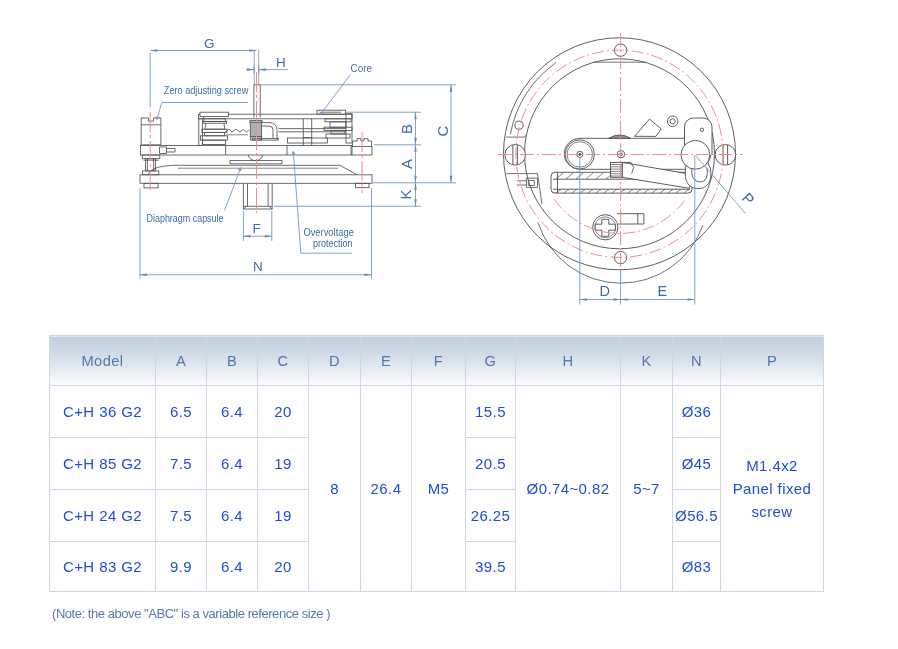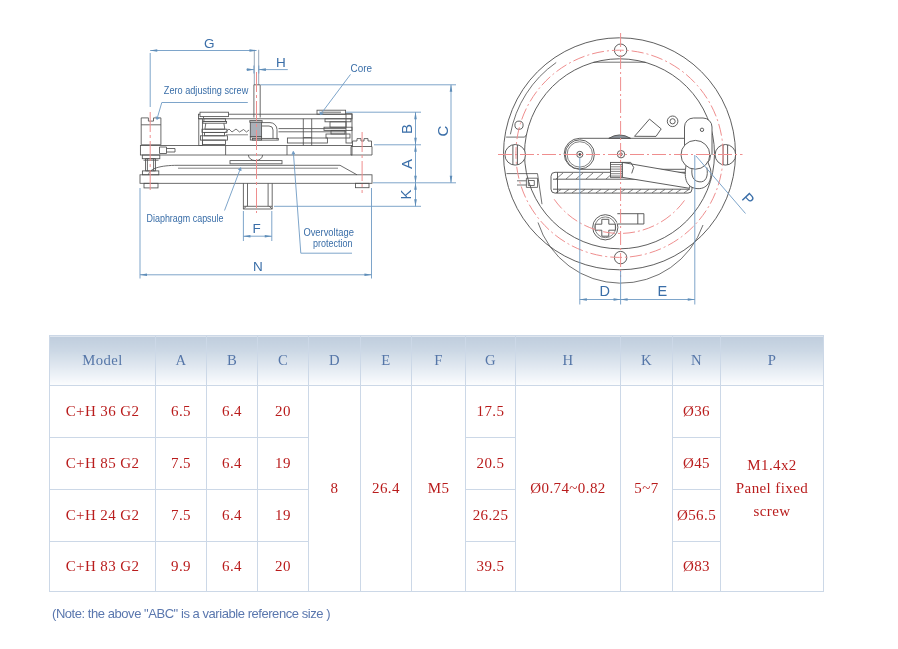--- a/index.html
+++ b/index.html
@@ -1,23 +1,23 @@
 <!DOCTYPE html>
 <html><head>
 <meta charset="utf-8">
 <style>
   html,body{margin:0;padding:0;background:#fff;}
   #page{position:relative;width:898px;height:649px;background:#ffffff;overflow:hidden;
         font-family:"Liberation Sans", sans-serif;}
   #drawing{position:absolute;left:0;top:0;}
   
   #spec{position:absolute;left:49px;top:335px;border-collapse:collapse;table-layout:fixed;
-        font-family:Liberation Serif, serif;border-radius:8px;}
+        font-family:Liberation Sans, sans-serif;border-radius:8px;}
   #spec td,#spec th{border:1px solid #ccd8e7;text-align:center;vertical-align:middle;
-        color:#b91c1c;font-size:15px;letter-spacing:0.4px;font-weight:normal;padding:0;}
+        color:#1d4ed8;font-size:15px;letter-spacing:0.4px;font-weight:normal;padding:0;}
   #spec th{background:linear-gradient(180deg,#bfcddd 0%,#ccd8e5 30%,#eff3f8 82%,#fcfdfe 100%);
         color:#5576a8;font-size:14.7px;}
   #spec td.p3{font-size:15px;line-height:23px;}
   #note{position:absolute;left:52px;top:606px;color:#5a77ae;font-size:13px;letter-spacing:-0.45px;
         font-family:"Liberation Sans", sans-serif;}
 </style>
 </head>
 <body>
 <div id="page">
 
@@ -371,21 +371,21 @@
     </tr>
 
     <tr style="height:52px">
       <td>C+H 36 G2</td>
           <td>6.5</td>
           <td>6.4</td>
           <td>20</td>
       <td rowspan="4">8</td>
           <td rowspan="4">26.4</td>
           <td rowspan="4">M5</td>
-      <td>17.5</td>
+      <td>15.5</td>
           <td rowspan="4">Ø0.74~0.82</td>
           <td rowspan="4">5~7</td>
       <td>Ø36</td>
       <td rowspan="4" class="p3">M1.4x2<br>Panel fixed<br>screw</td>
     </tr>
 
     <tr style="height:52px">
       <td>C+H 85 G2</td>
           <td>7.5</td>
           <td>6.4</td>

